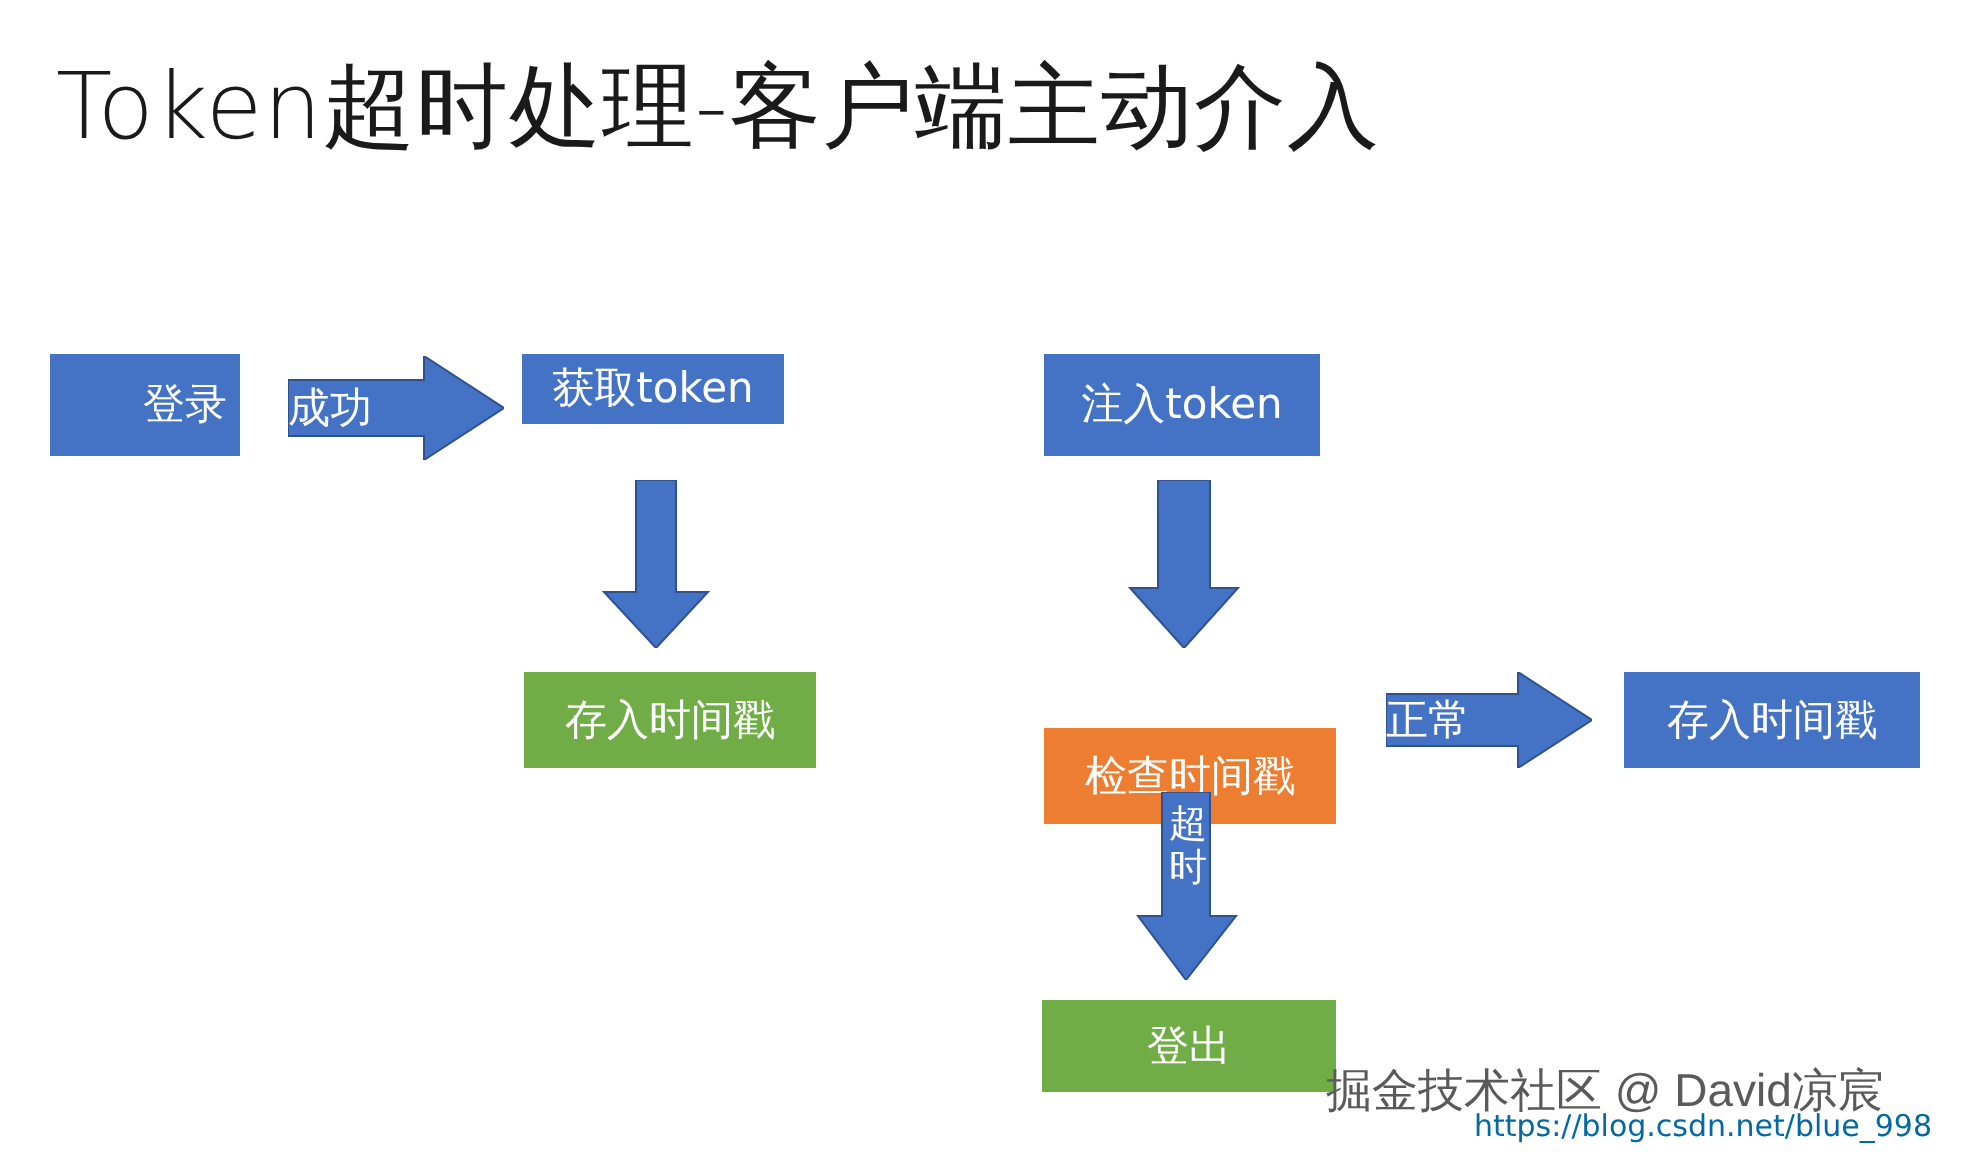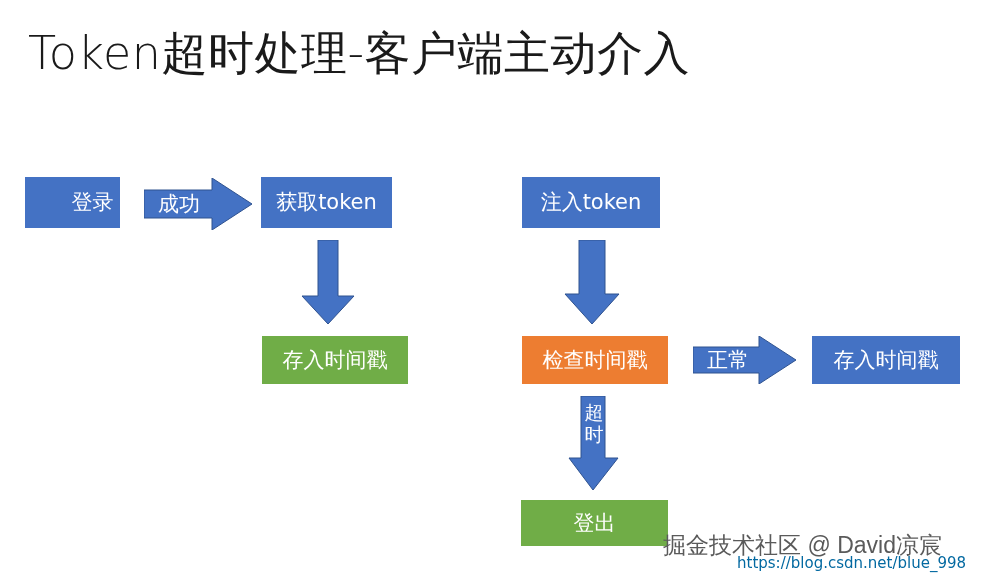--- a/index.html
+++ b/index.html
@@ -38,41 +38,40 @@
     justify-content: center;
     color: #ffffff;
     font-size: 21px;
     line-height: 1;
     white-space: nowrap;
     box-sizing: border-box;
   }
   .node.blue   { background: #4472C4; }
   .node.blue2  { background: #4472C4; }
   .node.green  { background: #70AD47; }
-  .node.orange { background: #ED7D31; }
+  .node.orange { background: #ED7D31; margin-top: 28px; }
 
   
   .arrow-right {
     position: absolute;
   }
   .arrow-right svg { display: block; }
   .arrow-right .lbl {
     position: absolute;
     left: 0;
     top: 0;
     width: 100%;
     height: 100%;
     display: flex;
     align-items: center;
     color: #ffffff;
     font-size: 21px;
     line-height: 1;
     white-space: nowrap;
     box-sizing: border-box;
-    padding-left: 14px;
   }
 
   
   .arrow-down {
     position: absolute;
   }
   .arrow-down svg { display: block; }
   .arrow-down .lbl {
     position: absolute;
     left: 0;
@@ -115,21 +114,21 @@
 
   <div class="node blue" style="left:25px; top:177px; width:95px; height:51px;padding-left:40px;">登录</div>
 
   <div class="arrow-right" style="left:144px; top:178px; width:108px; height:52px;">
     <svg width="108" height="52" viewBox="0 0 108 52">
       <polygon points="0,12 68,12 68,0 108,26 68,52 68,40 0,40" fill="#4472C4" stroke="#2F528F" stroke-width="1"></polygon>
     </svg>
     <span class="lbl">成功</span>
   </div>
 
-  <div class="node blue" style="left:261px; top:177px; width:131px; height:51px;">获取token</div>
+  <div class="node blue" style="left:261px; top:177px; width:131px; height:35px;">获取token</div>
 
   <div class="arrow-down" style="left:300px; top:240px; width:56px; height:84px;">
     <svg width="56" height="84" viewBox="0 0 56 84">
       <polygon points="18,0 38,0 38,56 54,56 28,84 2,56 18,56" fill="#4472C4" stroke="#2F528F" stroke-width="1"></polygon>
     </svg>
     <span class="lbl"></span>
   </div>
 
   <div class="node green" style="left:262px; top:336px; width:146px; height:48px;">存入时间戳</div>
 

